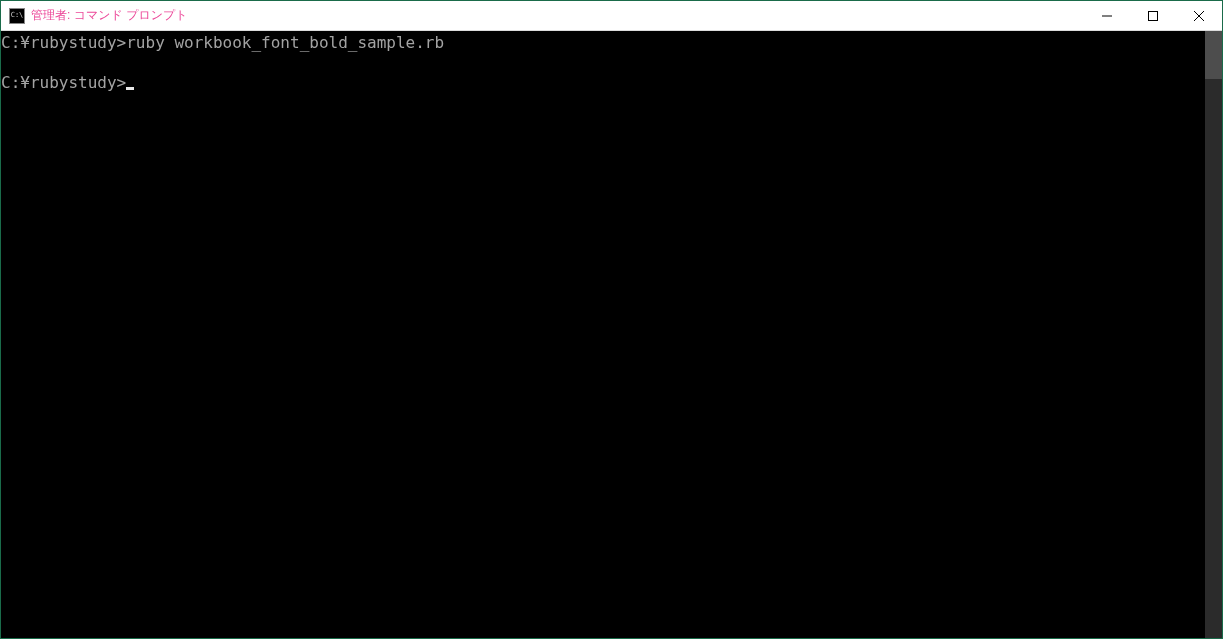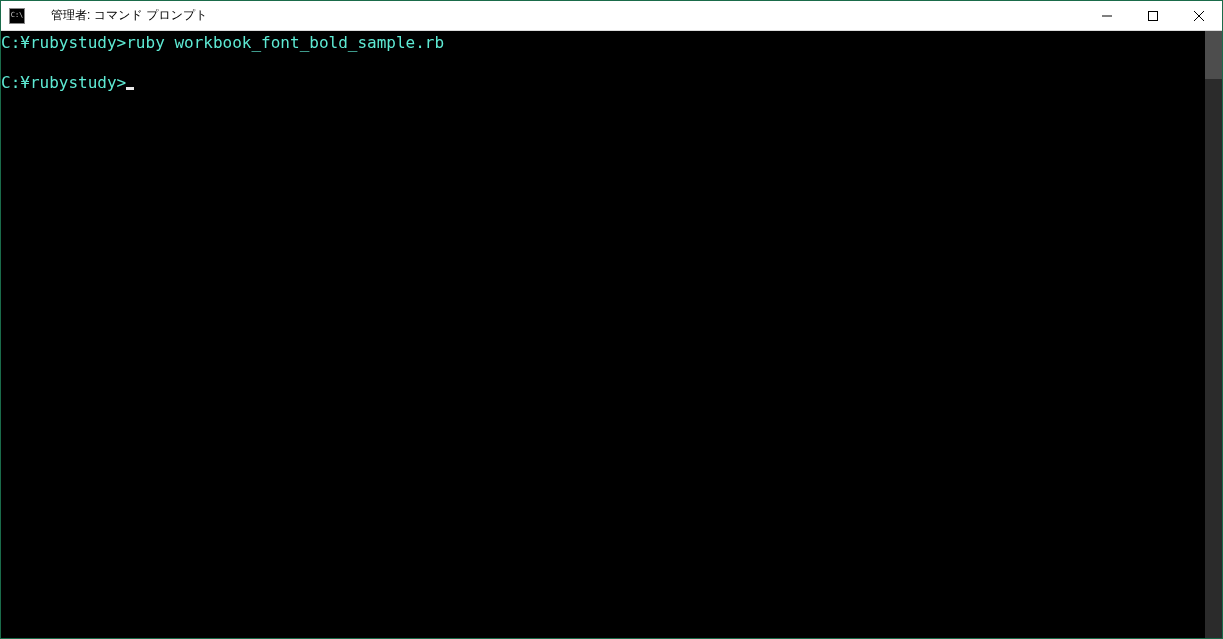--- a/index.html
+++ b/index.html
@@ -17,34 +17,34 @@
   }
   .titlebar-icon {
     width: 16px; height: 16px; margin: 0 6px 0 8px;
     background: #000; border: 1px solid #888; position: relative;
     display: inline-flex; align-items: center; justify-content: center;
   }
   .titlebar-icon-text {
     font-size: 7px; color: #ccc; font-family: monospace; line-height: 1;
   }
   .titlebar-title {
-    font-size: 12px; color: #000000; white-space: nowrap; margin-left: 20px;
+    font-size: 12px; color: #ec4899; white-space: nowrap;
   }
   .titlebar-spacer { flex: 1; }
   .win-controls { display: flex; height: 100%; }
   .win-btn {
     width: 46px; height: 100%; display: flex; align-items: center; justify-content: center;
     cursor: default;
   }
   .win-btn svg { width: 10px; height: 10px; stroke: #000; stroke-width: 1; fill: none; }
   .console-wrap {
     flex: 1; display: flex; background: #000; position: relative; min-height: 0;
   }
   .console {
-    flex: 1; background: #000; color: #5eead4;
+    flex: 1; background: #000; color: #a3a3a3;
     font-family: "MS Gothic", "Consolas", monospace;
     font-size: 16px; line-height: 20px; padding: 2px 0 0 0;
     white-space: pre; overflow: hidden;
   }
   .console .line { display: block; }
   .cursor {
     display: inline-block; width: 8px; height: 3px; background: #e8e8e8;
     vertical-align: -2px; margin-left: 0px;
   }
   .scrollbar {

